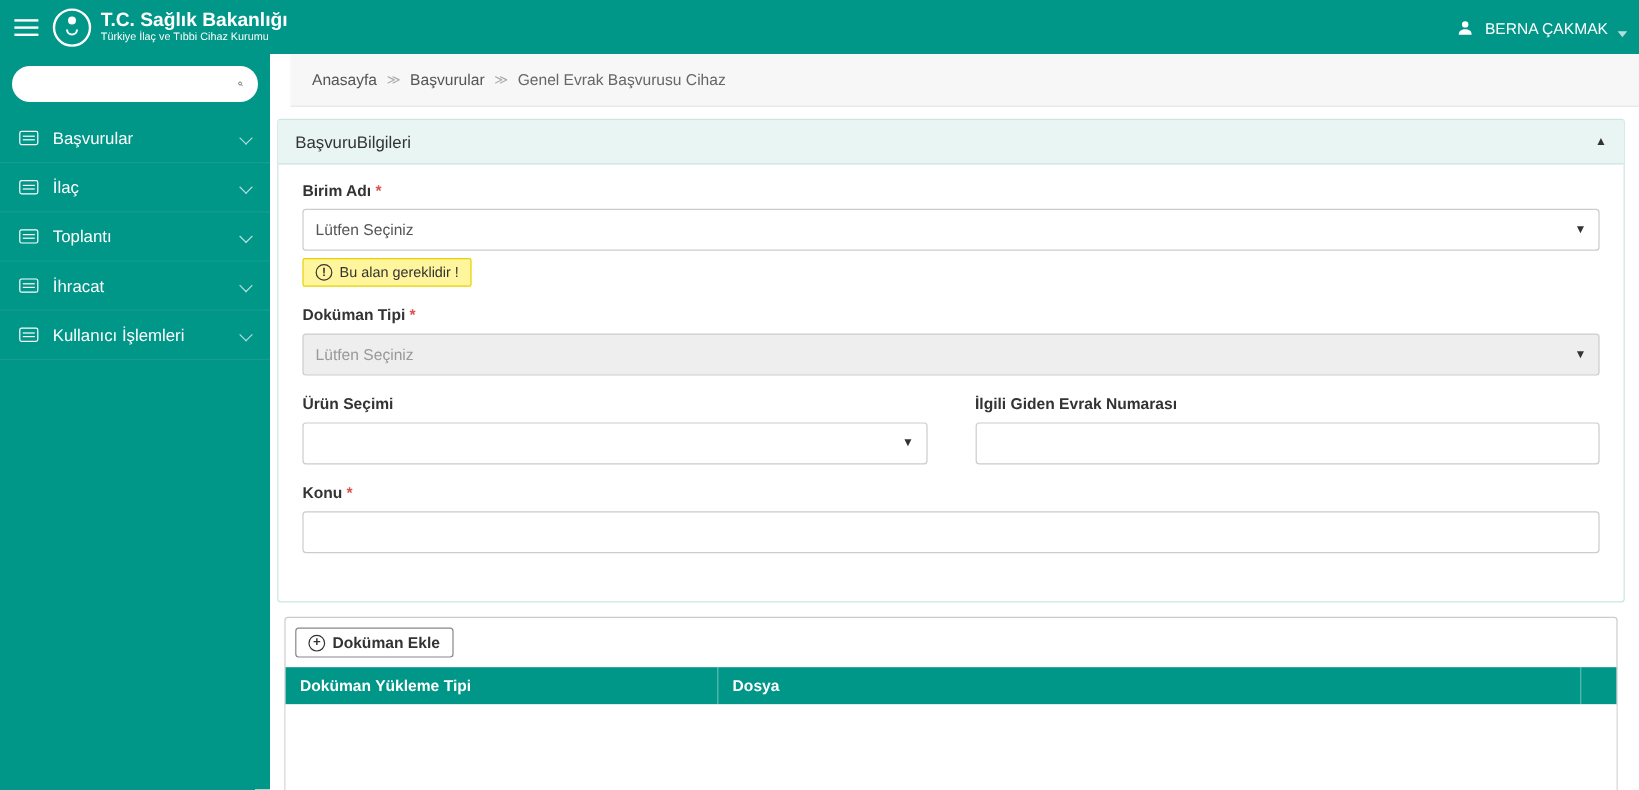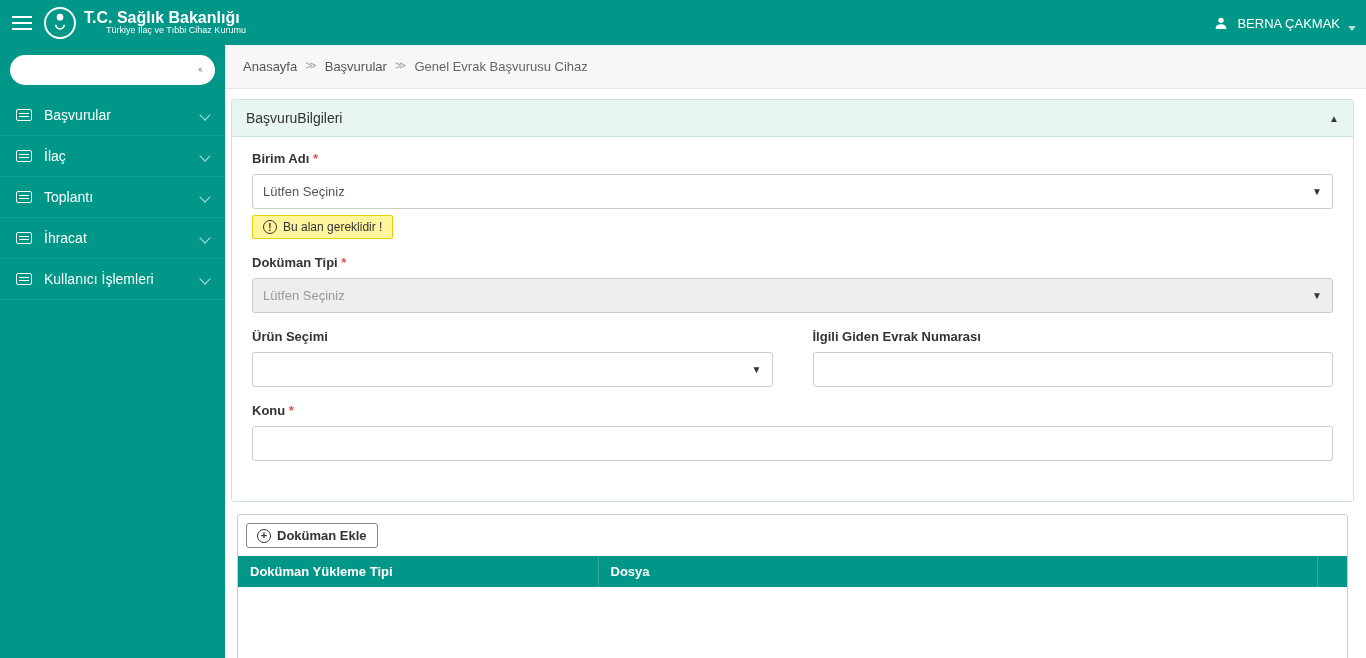--- a/index.html
+++ b/index.html
@@ -23,21 +23,21 @@
 .hamburger span { height: 2px; background: #fff; width: 100%; }
 .logo-block { display: flex; align-items: center; gap: 8px; }
 .logo-circle {
   width: 32px; height: 32px; border: 2px solid #fff; border-radius: 50%;
   display: flex; align-items: center; justify-content: center;
   position: relative;
 }
 .logo-circle svg { width: 20px; height: 20px; }
 .logo-text { display: flex; flex-direction: column; line-height: 1.1; }
 .logo-title { font-size: 16px; font-weight: bold; }
-.logo-sub { font-size: 9px; margin-left: 22px; }
+.logo-sub { font-size: 9px; }
 .topbar-right { display: flex; align-items: flex-end; gap: 8px; cursor: pointer; font-size: 13px; }
 .user-icon { width: 16px; height: 16px; }
 .caret-down { width:0; height:0; border-left:4px solid transparent; border-right:4px solid transparent; border-top:5px solid #b2dfdb; }
 
 
 .layout { display: flex; height: calc(100% - 45px); }
 .sidebar { width: 225px; background: #009688; color: #fff; flex-shrink: 0; }
 .search-wrap { padding: 10px; }
 .search-box {
   background: #fff; border-radius: 18px; height: 30px; display: flex; align-items: center;
@@ -56,21 +56,21 @@
 .nav-item-left { display: flex; align-items: center; gap: 12px; }
 .nav-icon { width: 16px; height: 12px; border: 1.5px solid #fff; border-radius: 2px; position: relative; }
 .nav-icon::before { content:''; position:absolute; top:3px; left:2px; right:2px; height:1px; background:#fff; }
 .nav-icon::after { content:''; position:absolute; top:6px; left:2px; right:2px; height:1px; background:#fff; }
 .chevron { width: 8px; height: 8px; border-right: 1.5px solid #fff; border-bottom: 1.5px solid #fff; transform: rotate(45deg); opacity: 0.7; }
 
 
 .main { flex: 1; background: #fff; overflow-y: auto; position: relative; }
 .breadcrumb {
   padding: 14px 18px; background: #f7f7f7; border-bottom: 1px solid #e6e6e6;
-  font-size: 13px; color: #666; display:flex; gap:8px;
+  font-size: 13px; color: #666; display:flex; align-items:center; gap:8px;margin-left:17px;
 }
 .breadcrumb a { color: #555; text-decoration: none; }
 .bc-sep { color:#aaa; font-size:11px; }
 
 .content { padding: 10px 12px 0 6px; }
 .panel {
   border: 1px solid #cce5e2; border-radius: 3px; margin-bottom: 12px; background:#fff;
 }
 .panel-header {
   background: #e8f5f3; padding: 10px 14px; font-size: 14px; color: #333;

